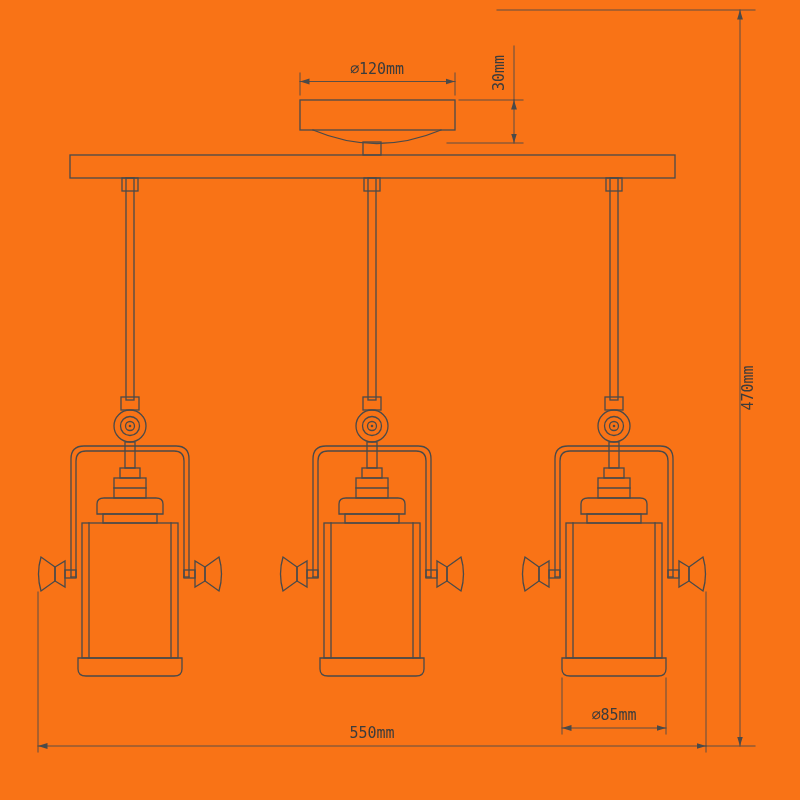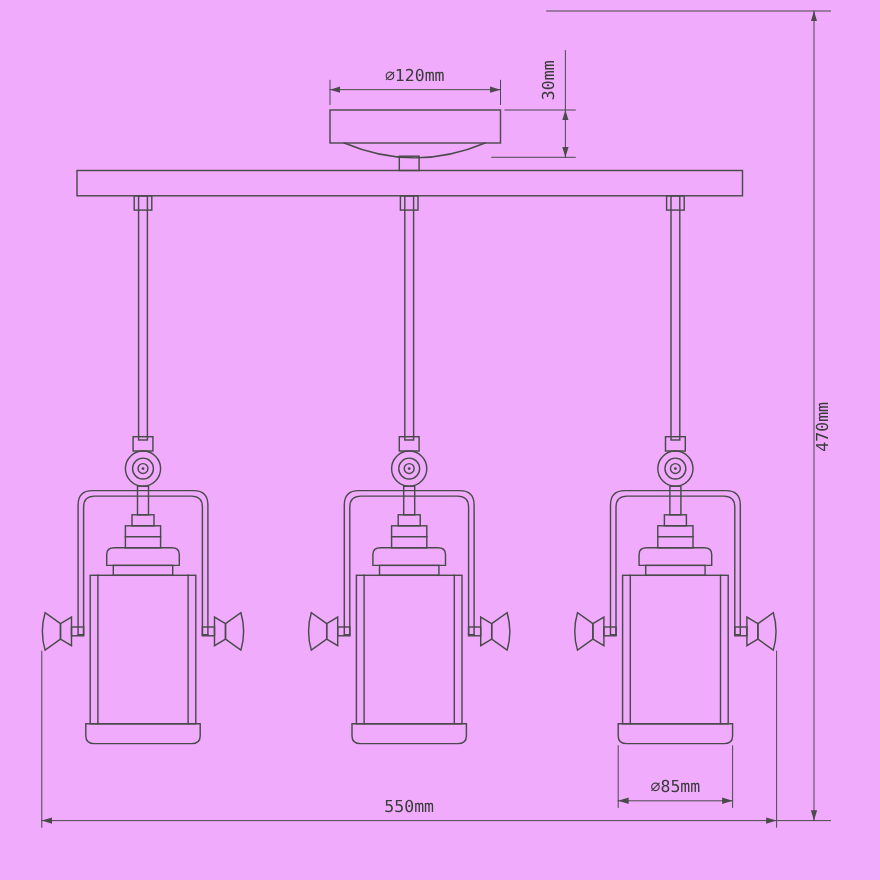--- a/index.html
+++ b/index.html
@@ -1,21 +1,21 @@
 <!DOCTYPE html>
 <html style="--line-color: #4a4a4a; --text-color: #3c3c3c;"><head>
 <meta charset="utf-8">
 <style>
   html,body{
     margin:0;padding:0;
     width:800px;height:800px;
     background:#ffffff;
     font-family:"DejaVu Sans Mono","Liberation Mono",monospace;
   }
-  .canvas{width:800px;height:800px;position:relative;background:#f0abfc;text-align:right;}
+  .canvas{width:800px;height:800px;position:relative;background:#f97316;text-align:right;}
   svg{display:block;}
   .stroke{stroke:var(--line-color,#4a4a4a);fill:none;stroke-width:1.3;stroke-linecap:square;}
   .dim{stroke:var(--line-color,#4a4a4a);fill:none;stroke-width:0.9;stroke-linecap:square;}
   .fill{fill:var(--line-color,#4a4a4a);stroke:none;}
   .dim-text{
     font-family:"DejaVu Sans Mono","Liberation Mono",monospace;
     font-size:15px;
     fill:var(--text-color,#3c3c3c);
   }
 </style>

